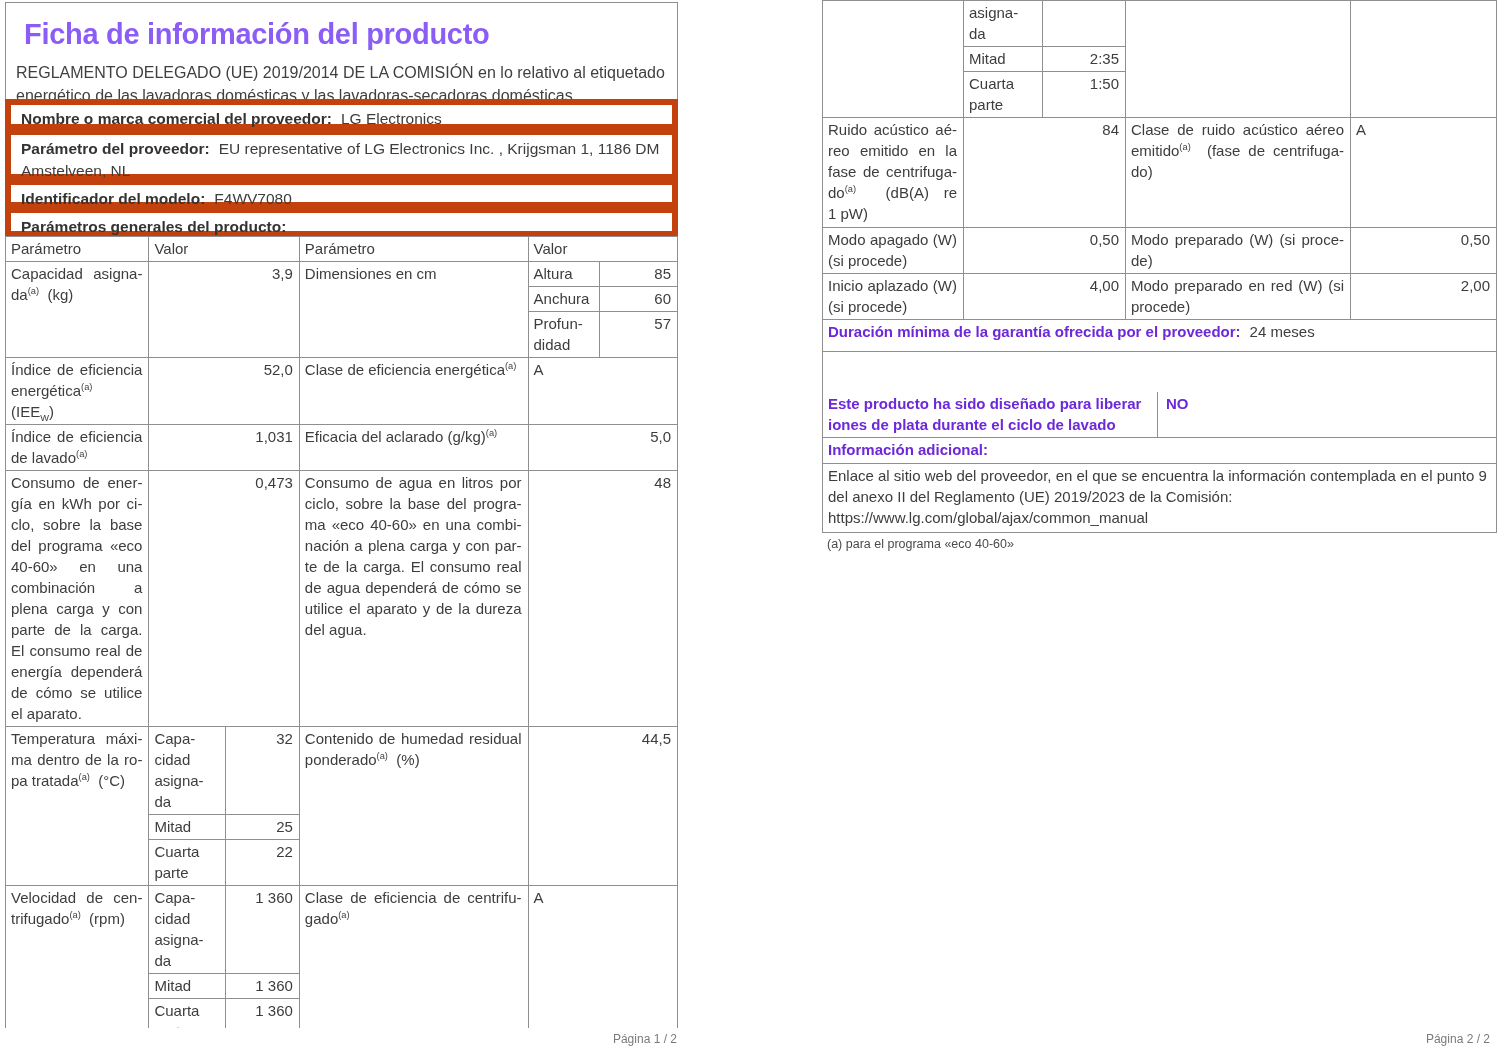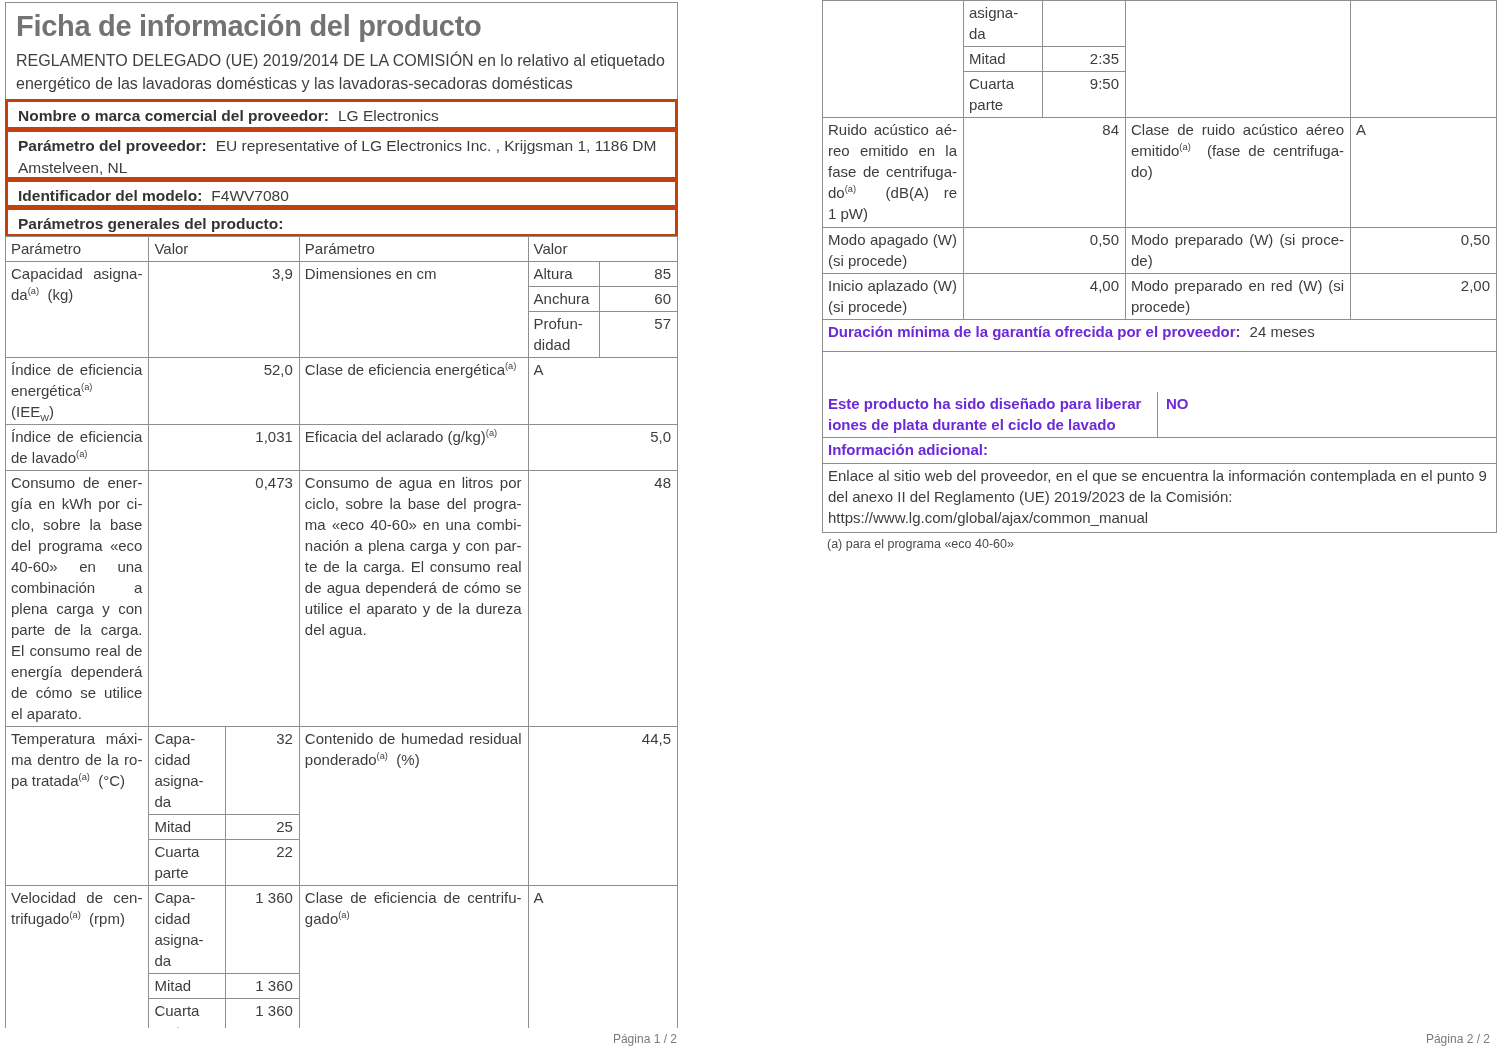--- a/index.html
+++ b/index.html
@@ -4,23 +4,23 @@
 <style>
   html,body{margin:0;padding:0;}
   body{
     width:1500px;height:1050px;background:#ffffff;position:relative;
     font-family:"Liberation Sans","DejaVu Sans",sans-serif;
     color:#3d3d3d;-webkit-font-smoothing:antialiased;
   }
   
   #page1{position:absolute;left:5px;top:2px;width:673px;height:1026px;overflow:hidden;}
   .hbox{border:1px solid #8f8f8f;box-sizing:border-box;height:98px;padding:5px 11px 0 10px;overflow:hidden;}
-  .doc-title{margin:0;font-size:29px;line-height:37px;font-weight:bold;color:#737373;letter-spacing:-0.3px;}
+  .doc-title{margin:8px;font-size:29px;line-height:37px;font-weight:bold;color:#8b5cf6;letter-spacing:-0.3px;}
   .reg{margin:4px 0 0;font-size:16px;line-height:23px;color:#3f3f3f;}
-  .prow{border:3px solid #c2410c;margin-top:-1px;box-sizing:border-box;
+  .prow{border:6px solid #c2410c;margin-top:-1px;box-sizing:border-box;
         padding:3px 11px 3px 10px;font-size:15.5px;line-height:22px;}
   .prow .lab{font-weight:bold;color:#333;}
   .prow .v{margin-left:9px;}
   .h31{height:31px}.h51{height:51px}.h29{height:29px}.h30{height:30px}
   
   .t{border-collapse:collapse;table-layout:fixed;width:100%;margin-top:-1px;font-size:15px;}
   #page2 .t{margin-top:0;}
   .t td{border:1px solid #8f8f8f;vertical-align:top;padding:1px 6px 2px 5px;
         line-height:21px;overflow:hidden;word-wrap:break-word;}
   .lbl,.lbl2{text-align:justify;hyphens:manual;}
@@ -193,21 +193,21 @@
       <td rowspan="3" class="bt0"></td>
       <td rowspan="3" class="bt0"></td>
     </tr>
     <tr style="height:22px">
       <td class="sub">Mitad</td>
       <td class="val">2:35</td>
     </tr>
     <tr style="height:42px">
       <td class="sub pre">Cuarta
 parte</td>
-      <td class="val">9:50</td>
+      <td class="val">1:50</td>
     </tr>
 
     <tr style="height:110px">
       <td class="lbl"><span>Ruido acústico aé­reo emitido en la fase de centrifuga­do</span><sup>(a)</sup><span>&nbsp; (dB(A) re 1&nbsp;pW)</span></td>
       <td colspan="2" class="val">84</td>
       <td class="lbl2"><span>Clase de ruido acústico aéreo emitido</span><sup>(a)</sup><span>&nbsp; (fase de centrifuga­do)</span></td>
       <td class="vala">A</td>
     </tr>
 
     <tr style="height:41px">

